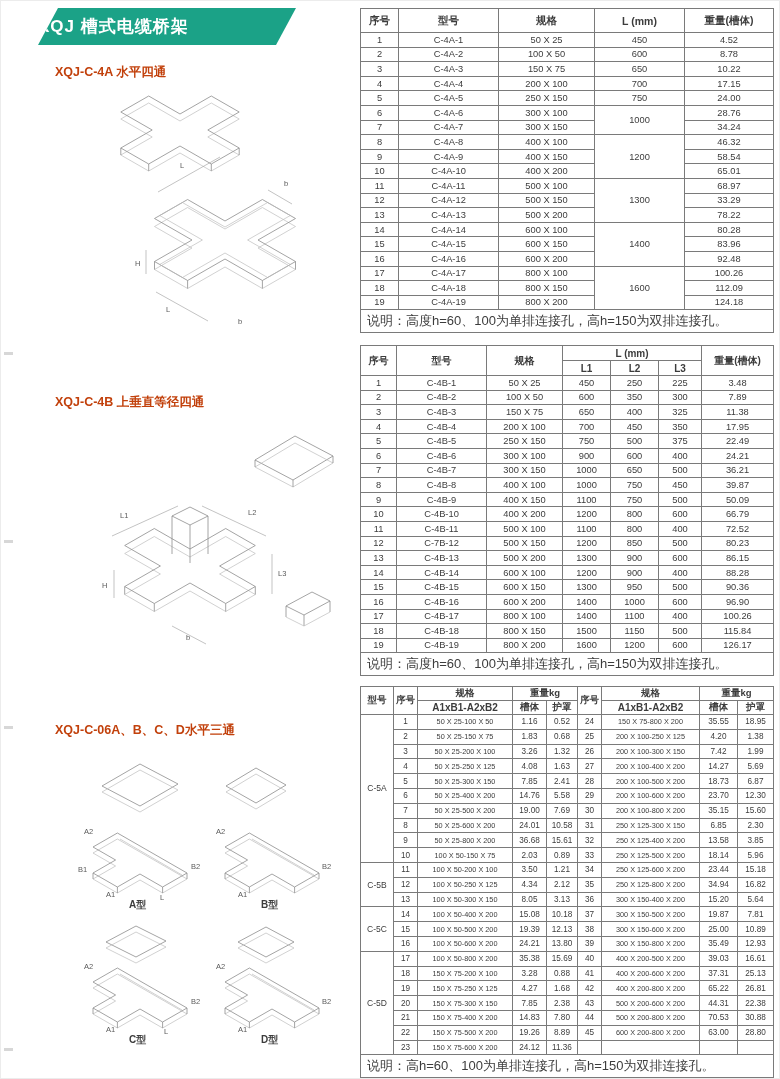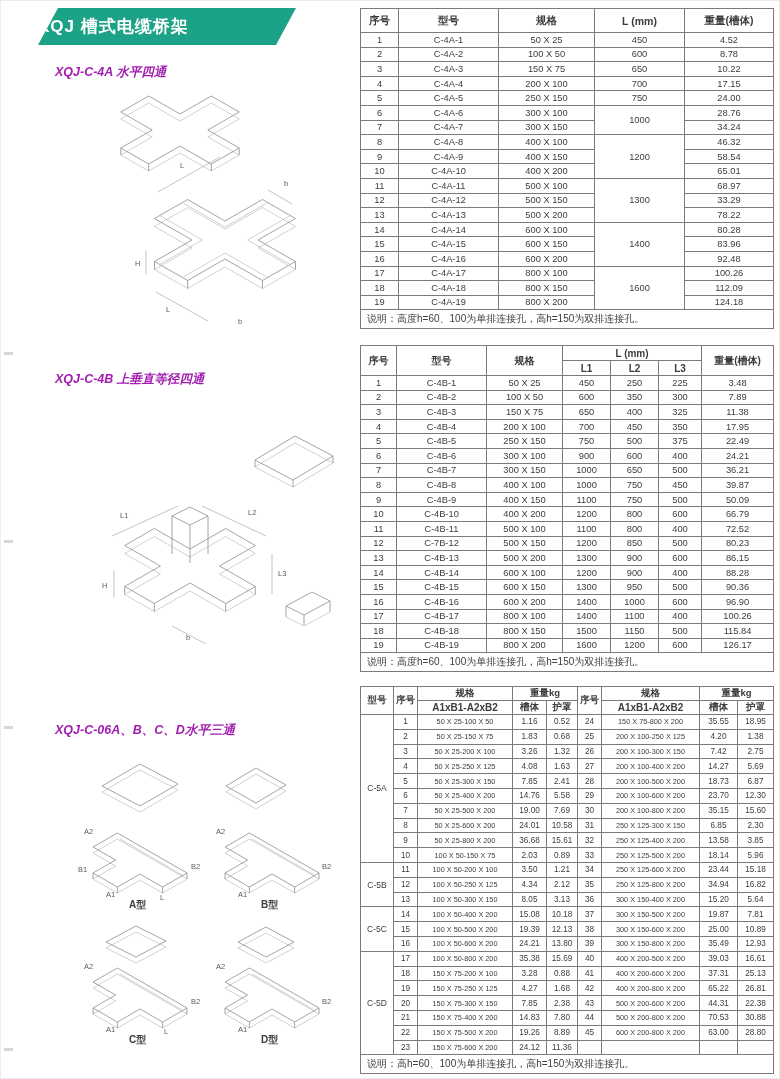--- a/index.html
+++ b/index.html
@@ -3,42 +3,42 @@
 <meta charset="utf-8">
 <style>
   html,body{margin:0;padding:0;background:#fff;}
   .page{position:relative;width:780px;height:1079px;background:#fff;overflow:hidden;
         font-family:"Liberation Sans",sans-serif;color:#3c3c3c;
         box-shadow:inset 0 0 0 1px #ececec;}
   .banner{position:absolute;left:38px;top:8px;width:258px;height:37px;background:#1ba287;
           clip-path:polygon(20px 0,100% 0,calc(100% - 20px) 100%,0 100%);
           display:flex;align-items:center;}
   .banner span{color:#fff;font-size:17px;font-weight:bold;letter-spacing:1px;}
-  .sec-h{position:absolute;left:55px;font-size:12.5px;font-weight:bold;color:#a21caf;white-space:nowrap;font-style:italic;}
+  .sec-h{position:absolute;left:55px;font-size:12.5px;font-weight:bold;color:#c2410c;white-space:nowrap;}
   .diag{position:absolute;}
   .wire{fill:none;stroke:#8d8d8d;stroke-width:0.8;stroke-linejoin:round;}
   .wire2{fill:none;stroke:#bdbdbd;stroke-width:0.7;stroke-linejoin:round;}
   .dimline{stroke:#9a9a9a;stroke-width:0.6;}
   .dim{font-size:7.5px;fill:#5a5a5a;font-family:"Liberation Sans",sans-serif;}
   .typ{font-size:10px;font-weight:bold;fill:#3c3c3c;font-family:"Liberation Sans",sans-serif;}
   .tbl{position:absolute;left:360px;width:413px;border-collapse:collapse;table-layout:fixed;background:#fff;}
   .tbl th,.tbl td{border:1px solid #7a7a7a;text-align:center;vertical-align:middle;
                   padding:0 1px;white-space:nowrap;overflow:hidden;color:#3c3c3c;}
   .tbl th{font-weight:bold;}
   .t1{top:8px;}  .t2{top:345px;}  .t3{top:686px;}
   .t1 th{height:23px;font-size:10.5px;}
   .t1 td{height:13.6px;font-size:9.3px;}
   .t2 th{height:14px;font-size:10px;}
   .t2 td{height:13.6px;font-size:9.3px;}
   .t3 th{height:12px;font-size:9.5px;}
   .t3 th.sub{font-size:10px;}
   .t3 td{height:13.8px;font-size:8.2px;}
   .t3 td.spec{font-size:7.3px;}
   .t3 td.model{font-size:8.5px;}
-  td.note{text-align:left !important;padding:2px 4px 2px 6px !important;font-size:10px;height:14px;}
+  td.note{text-align:left !important;padding:2px 4px 2px 6px !important;font-size:13px;height:14px;}
   .mark{position:absolute;left:4px;width:9px;height:3px;background:#d7d7d7;}
 </style>
 </head>
 <body>
 
 <div class="page">
 
   <div class="banner" style="background: rgb(27, 162, 135);">
     <span>XQJ 槽式电缆桥架</span>
   </div>
@@ -70,21 +70,21 @@
     <text class="dim" x="140" y="90">L</text>
     <line class="dimline" x1="228" y1="112" x2="252" y2="126"></line>
     <text class="dim" x="244" y="108">b</text>
     <line class="dimline" x1="106" y1="172" x2="106" y2="196"></line>
     <text class="dim" x="95" y="188">H</text>
     <line class="dimline" x1="116" y1="214" x2="168" y2="243"></line>
     <text class="dim" x="126" y="234">L</text>
     <text class="dim" x="198" y="246">b</text>
   </svg>
 
-  <div class="sec-h" style="top:371px">XQJ-C-4B 上垂直等径四通</div>
+  <div class="sec-h" style="top:394px">XQJ-C-4B 上垂直等径四通</div>
   <svg class="diag" style="left:40px;top:408px" width="310" height="255" viewBox="0 0 310 255">
 
     <polygon class="wire" points="215,52 255,28 293,48 253,72"></polygon>
     <polygon class="wire2" points="215,59 255,35 293,55 253,79"></polygon>
     <line class="wire" x1="215" y1="52" x2="215" y2="59"></line>
     <line class="wire" x1="253" y1="72" x2="253" y2="79"></line>
     <line class="wire" x1="293" y1="48" x2="293" y2="55"></line>
 
     <polygon class="wire2" points="185.7,203.5 150,183 114.3,203.5 84.7,186.5 120.4,166 84.7,145.5 114.3,128.5 150,149 185.7,128.5 215.3,145.5 179.6,166 215.3,186.5"></polygon>
     <polygon class="wire" points="185.7,195.5 150,175 114.3,195.5 84.7,178.5 120.4,158 84.7,137.5 114.3,120.5 150,141 185.7,120.5 215.3,137.5 179.6,158 215.3,178.5"></polygon>
@@ -591,21 +591,21 @@
           <td>1.38</td>
         </tr>
         <tr>
           <td>3</td>
           <td class="spec">50 X 25-200 X 100</td>
           <td>3.26</td>
           <td>1.32</td>
           <td>26</td>
           <td class="spec">200 X 100-300 X 150</td>
           <td>7.42</td>
-          <td>2.75</td>
+          <td>1.99</td>
         </tr>
         <tr>
           <td>4</td>
           <td class="spec">50 X 25-250 X 125</td>
           <td>4.08</td>
           <td>1.63</td>
           <td>27</td>
           <td class="spec">200 X 100-400 X 200</td>
           <td>14.27</td>
           <td>5.69</td>

